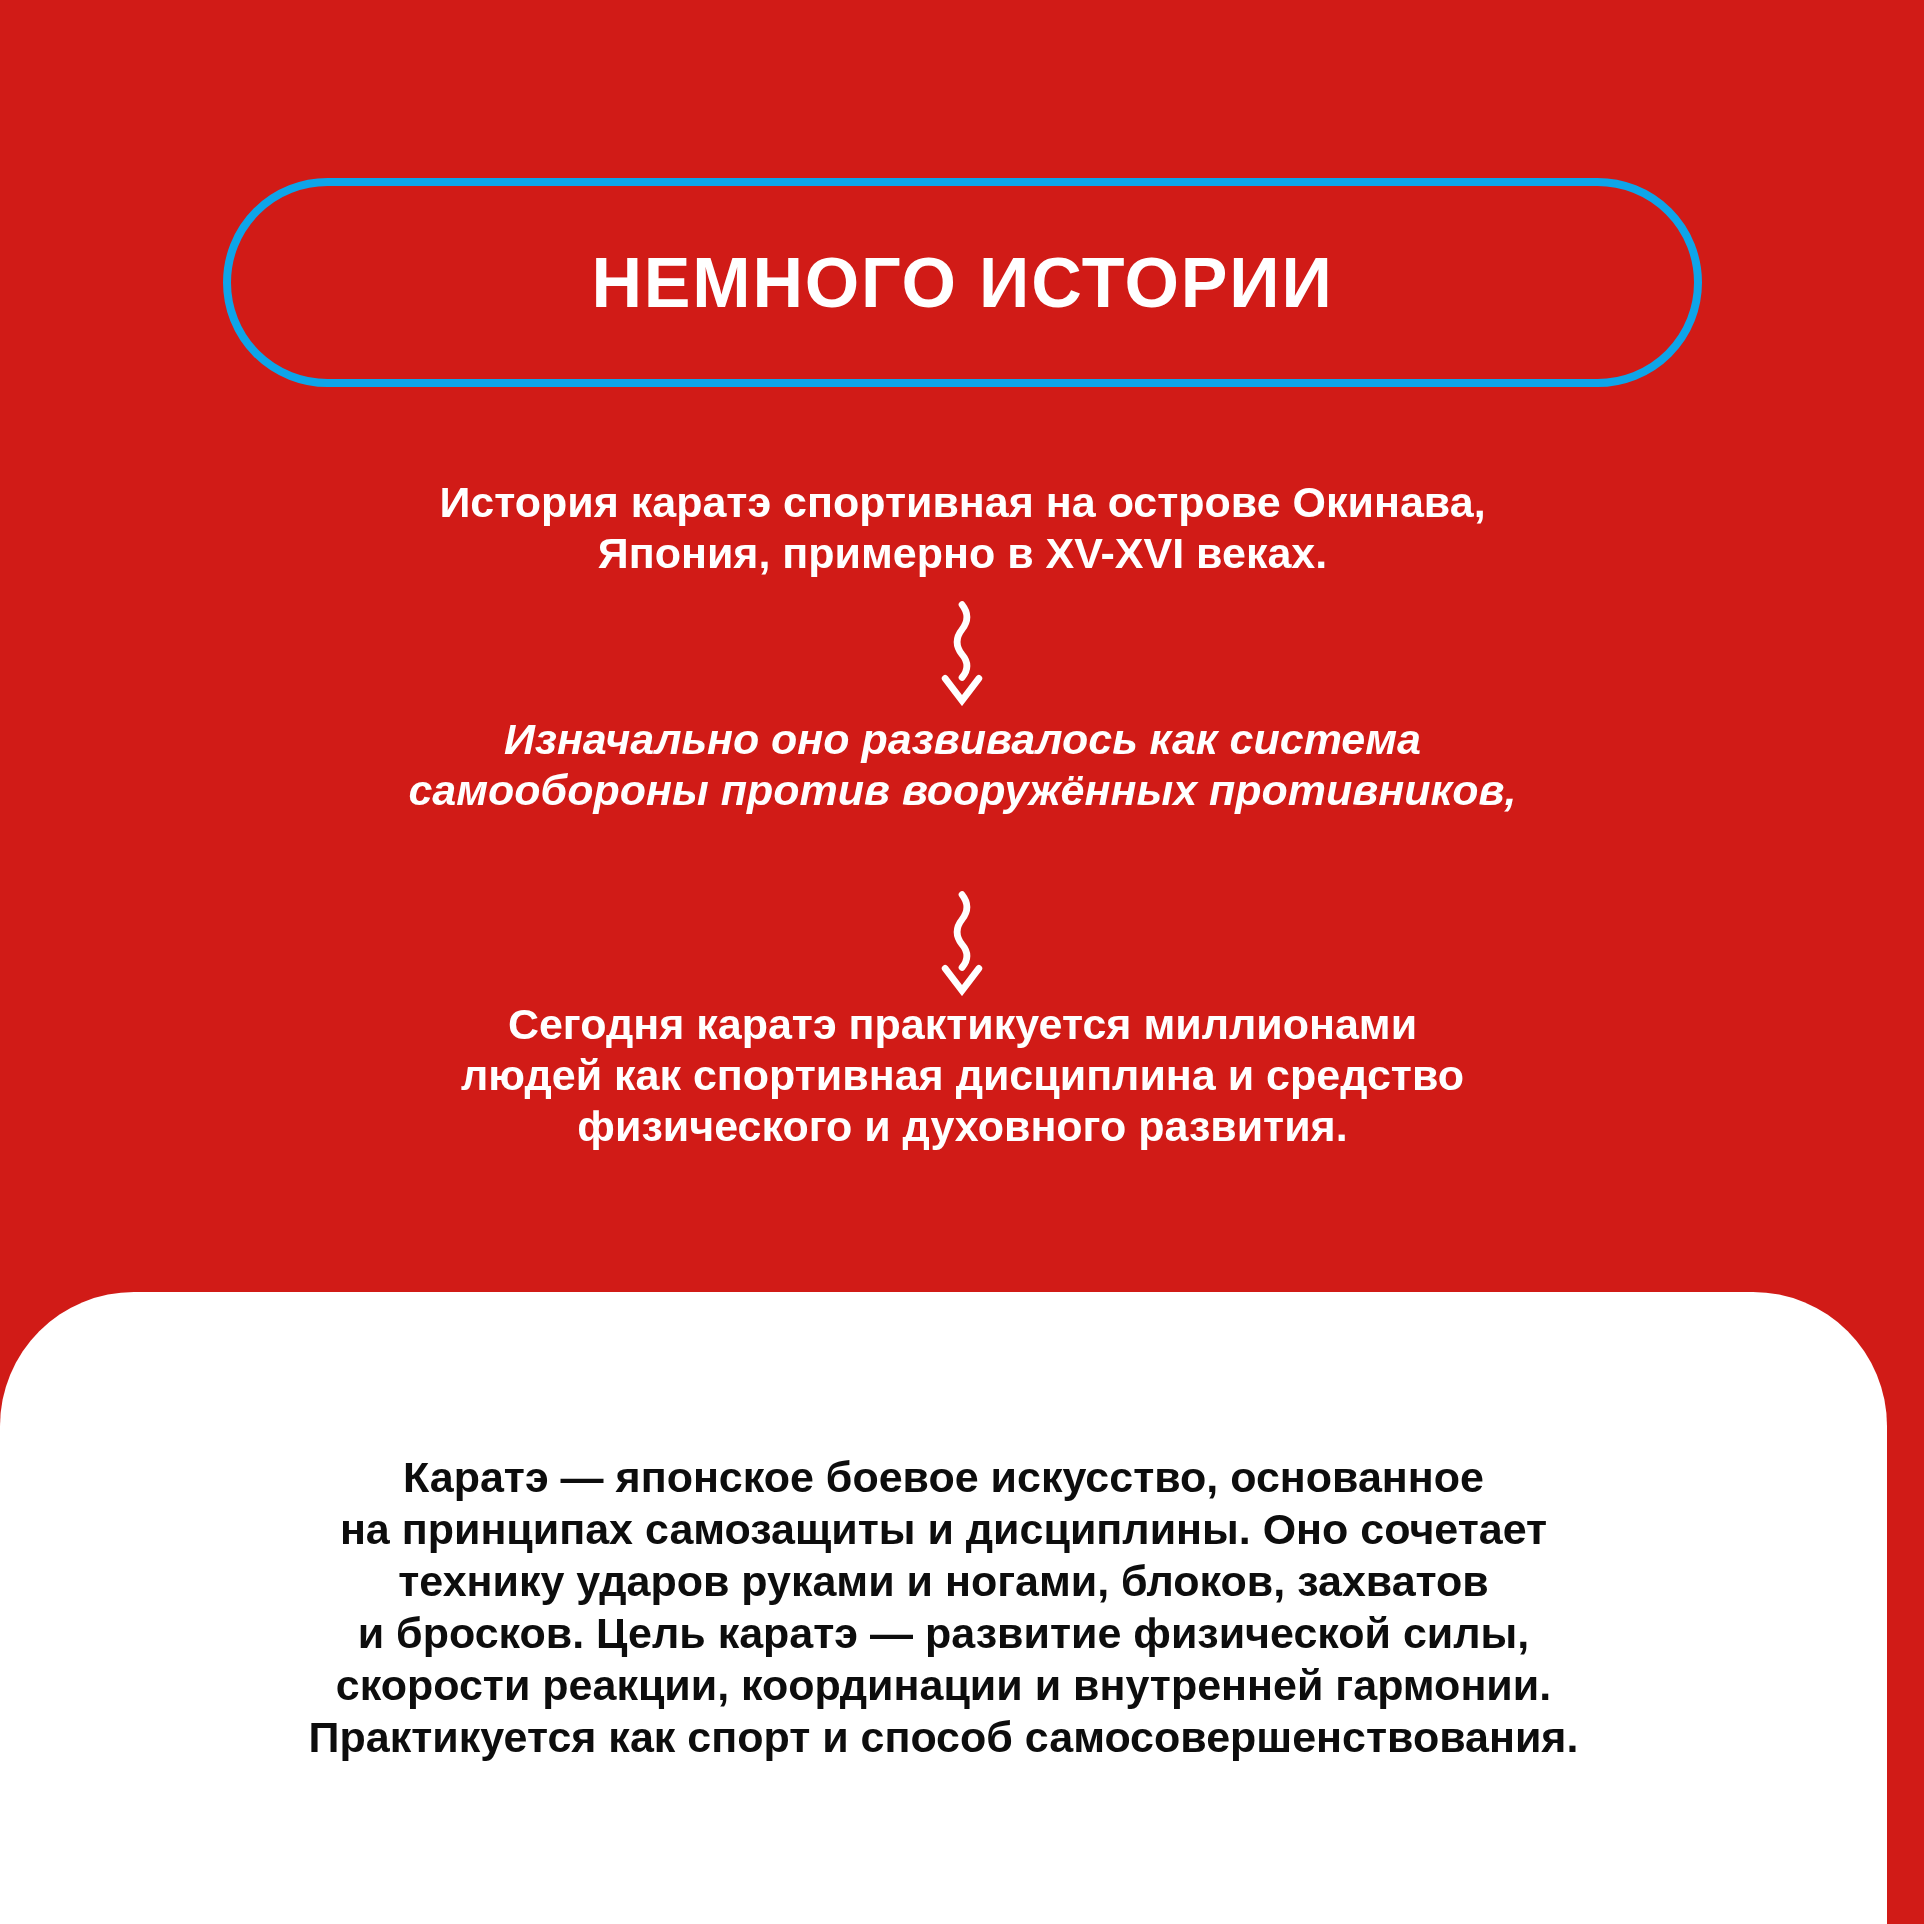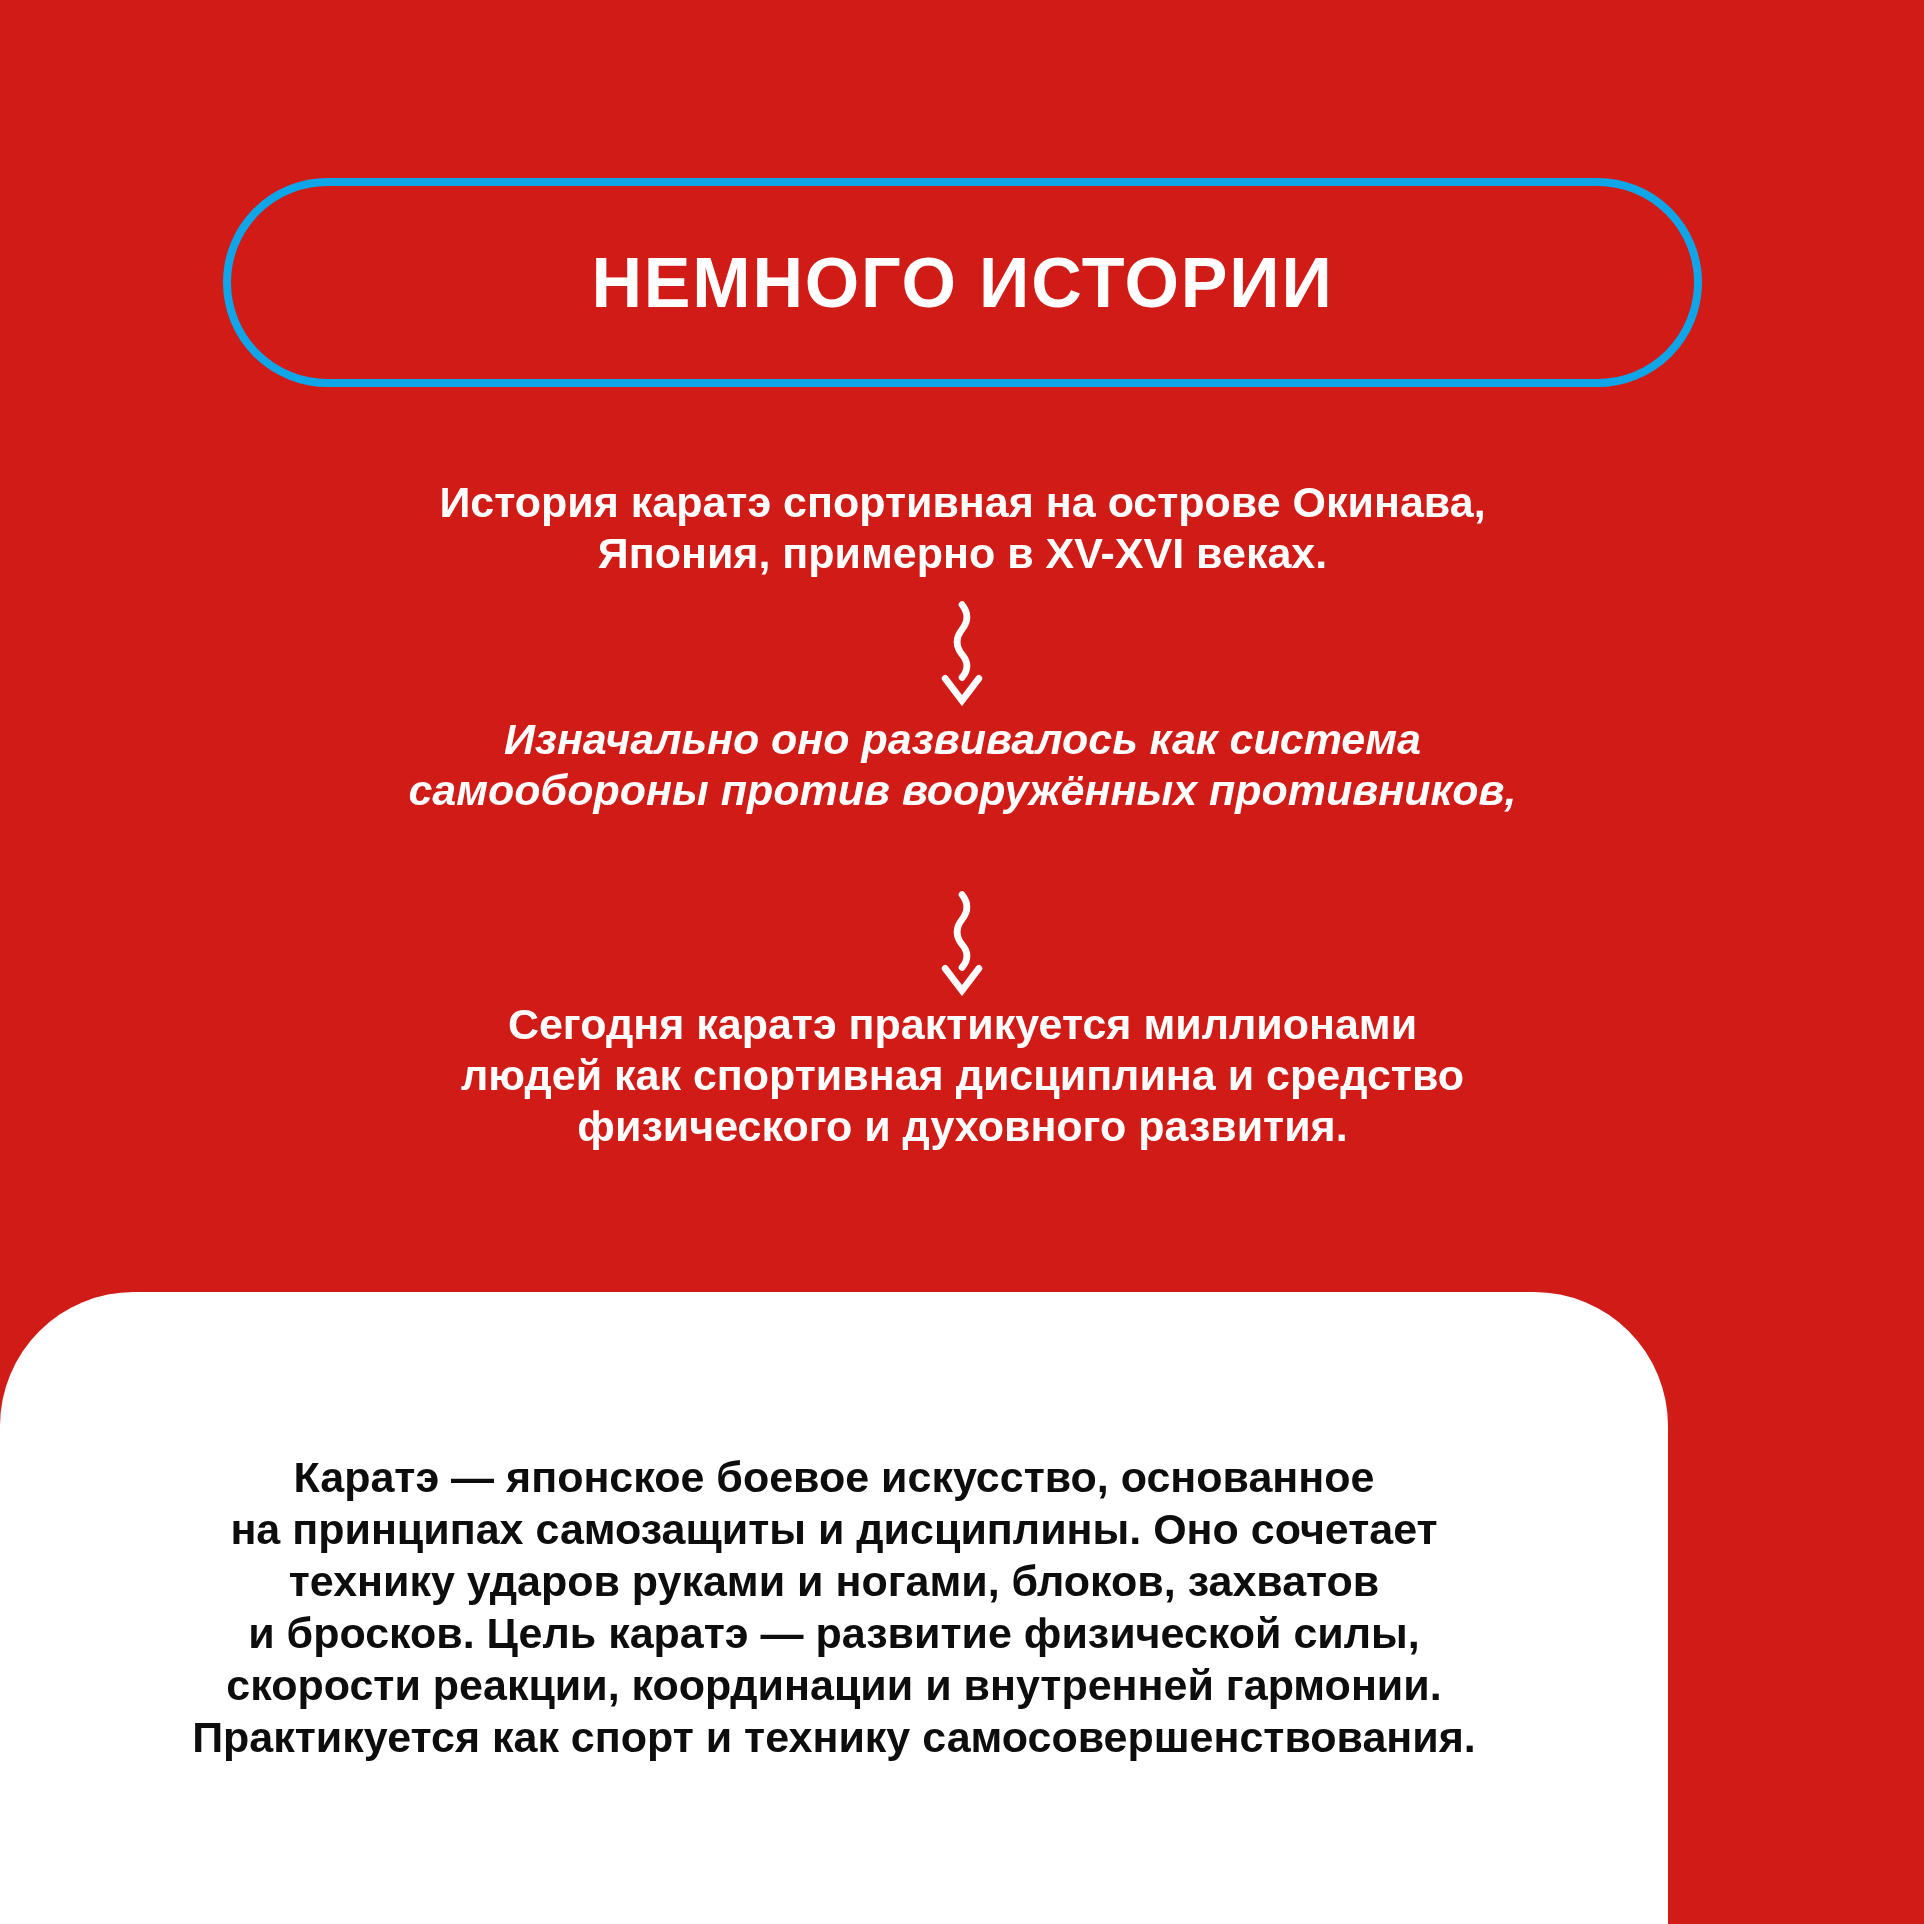--- a/index.html
+++ b/index.html
@@ -58,21 +58,21 @@
     height: 105px;
   }
   #arrow-1 { top: 601px; }
   #arrow-2 { top: 891px; }
   .arrow svg { display: block; width: 48px; height: 105px; }
   
   .info-card {
     position: absolute;
     left: 0;
     top: 1292px;
-    width: 1668px;
+    width: 1887px;
     height: 633px;
     background: #ffffff;
     border-radius: 134px 134px 0 0;
   }
   .info-card .card-text {
     position: absolute;
     top: 159px;
     left: 0;
     width: 100%;
     text-align: center;
@@ -120,16 +120,16 @@
   <div class="line">физического и духовного развития.</div>
 </div>
 
 <div class="info-card">
   <div class="card-text">
     <div class="line">Каратэ — японское боевое искусство, основанное</div>
     <div class="line">на принципах самозащиты и дисциплины. Оно сочетает</div>
     <div class="line">технику ударов руками и ногами, блоков, захватов</div>
     <div class="line">и бросков. Цель каратэ — развитие физической силы,</div>
     <div class="line">скорости реакции, координации и внутренней гармонии.</div>
-    <div class="line">Практикуется как спорт и технику самосовершенствования.</div>
+    <div class="line">Практикуется как спорт и способ самосовершенствования.</div>
   </div>
 </div>
 
 
 </body></html>

